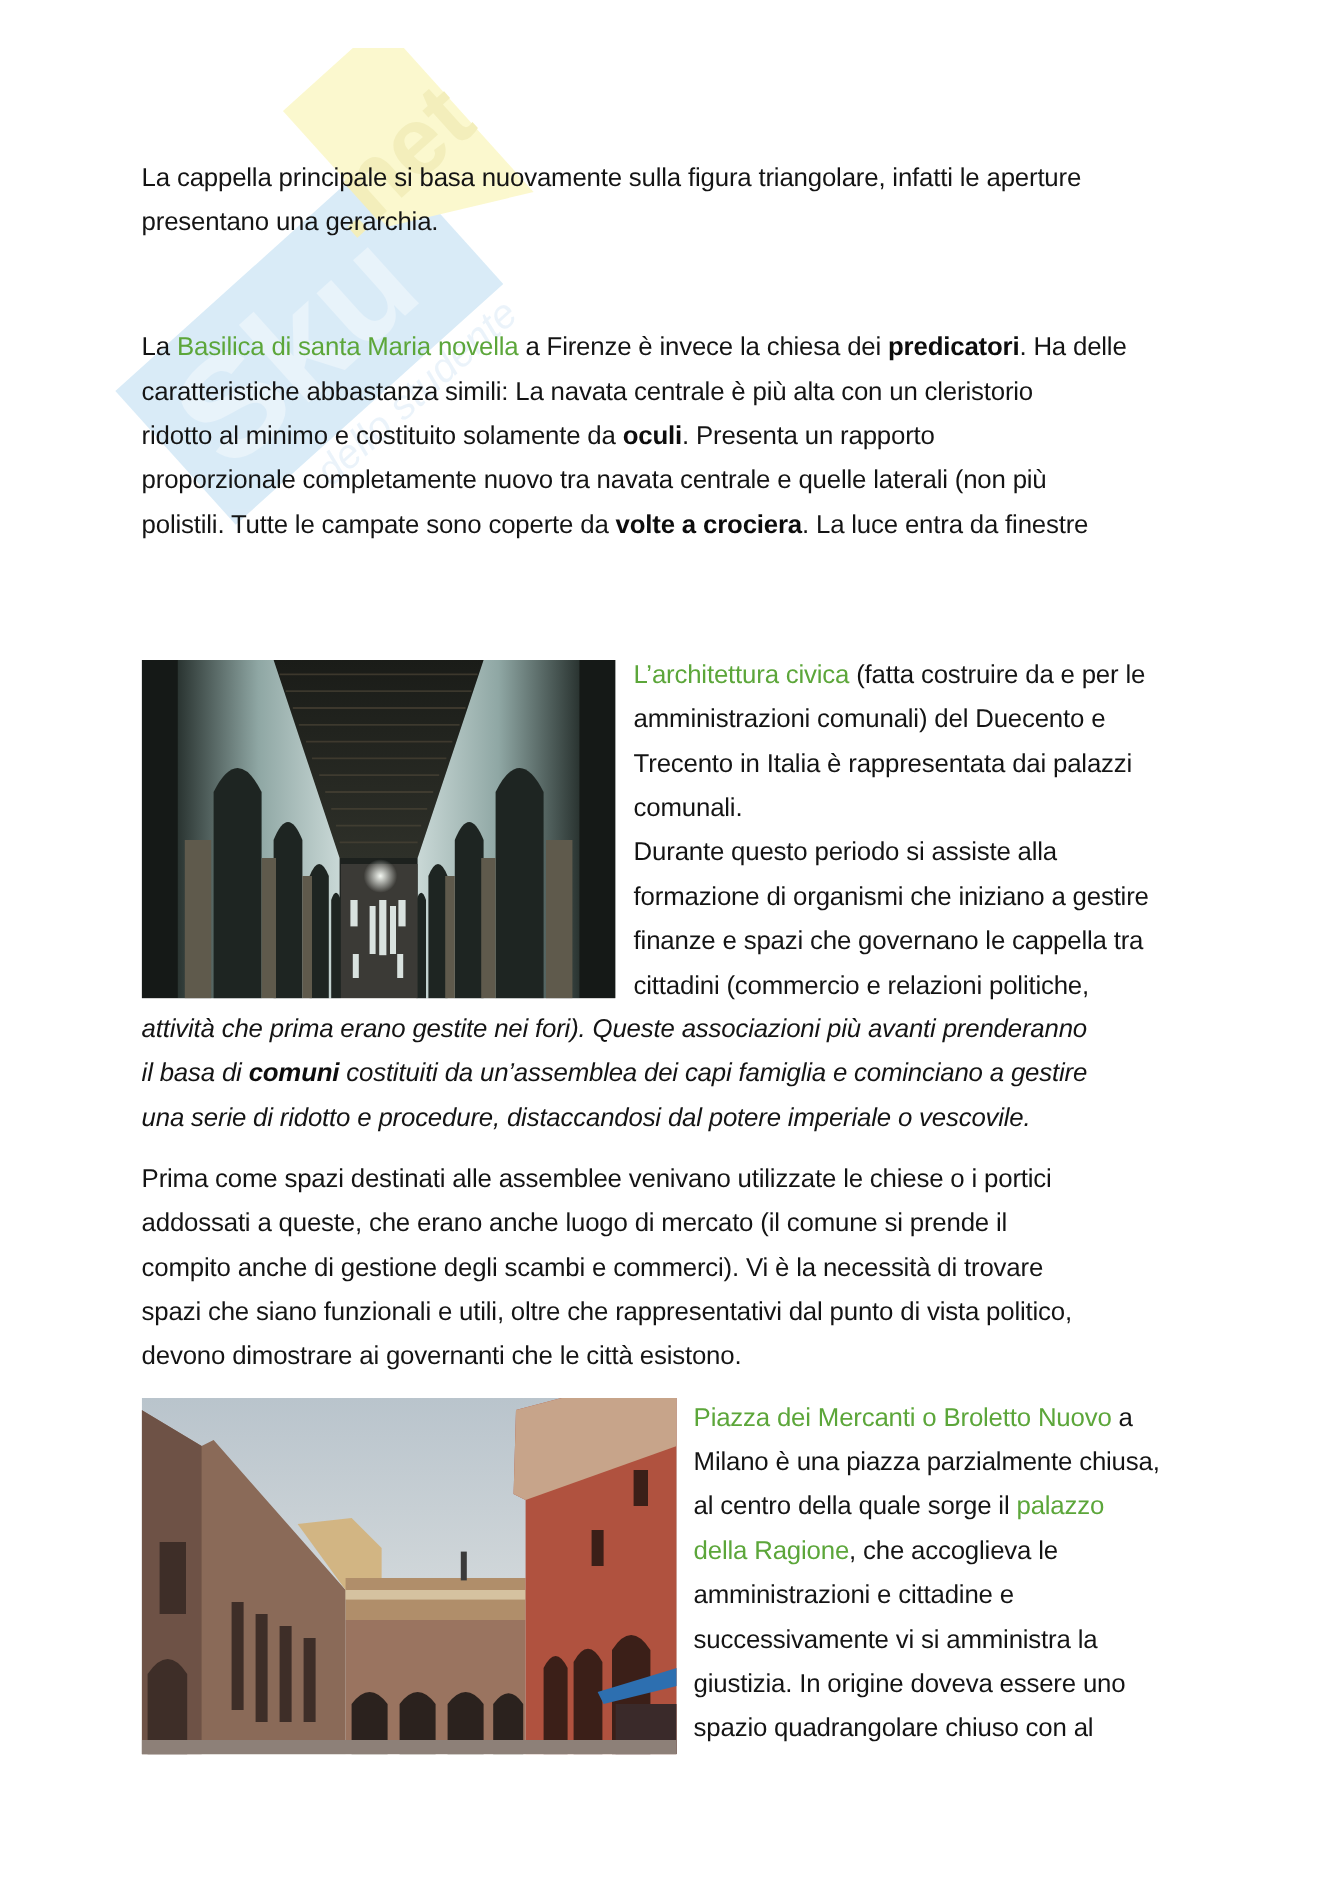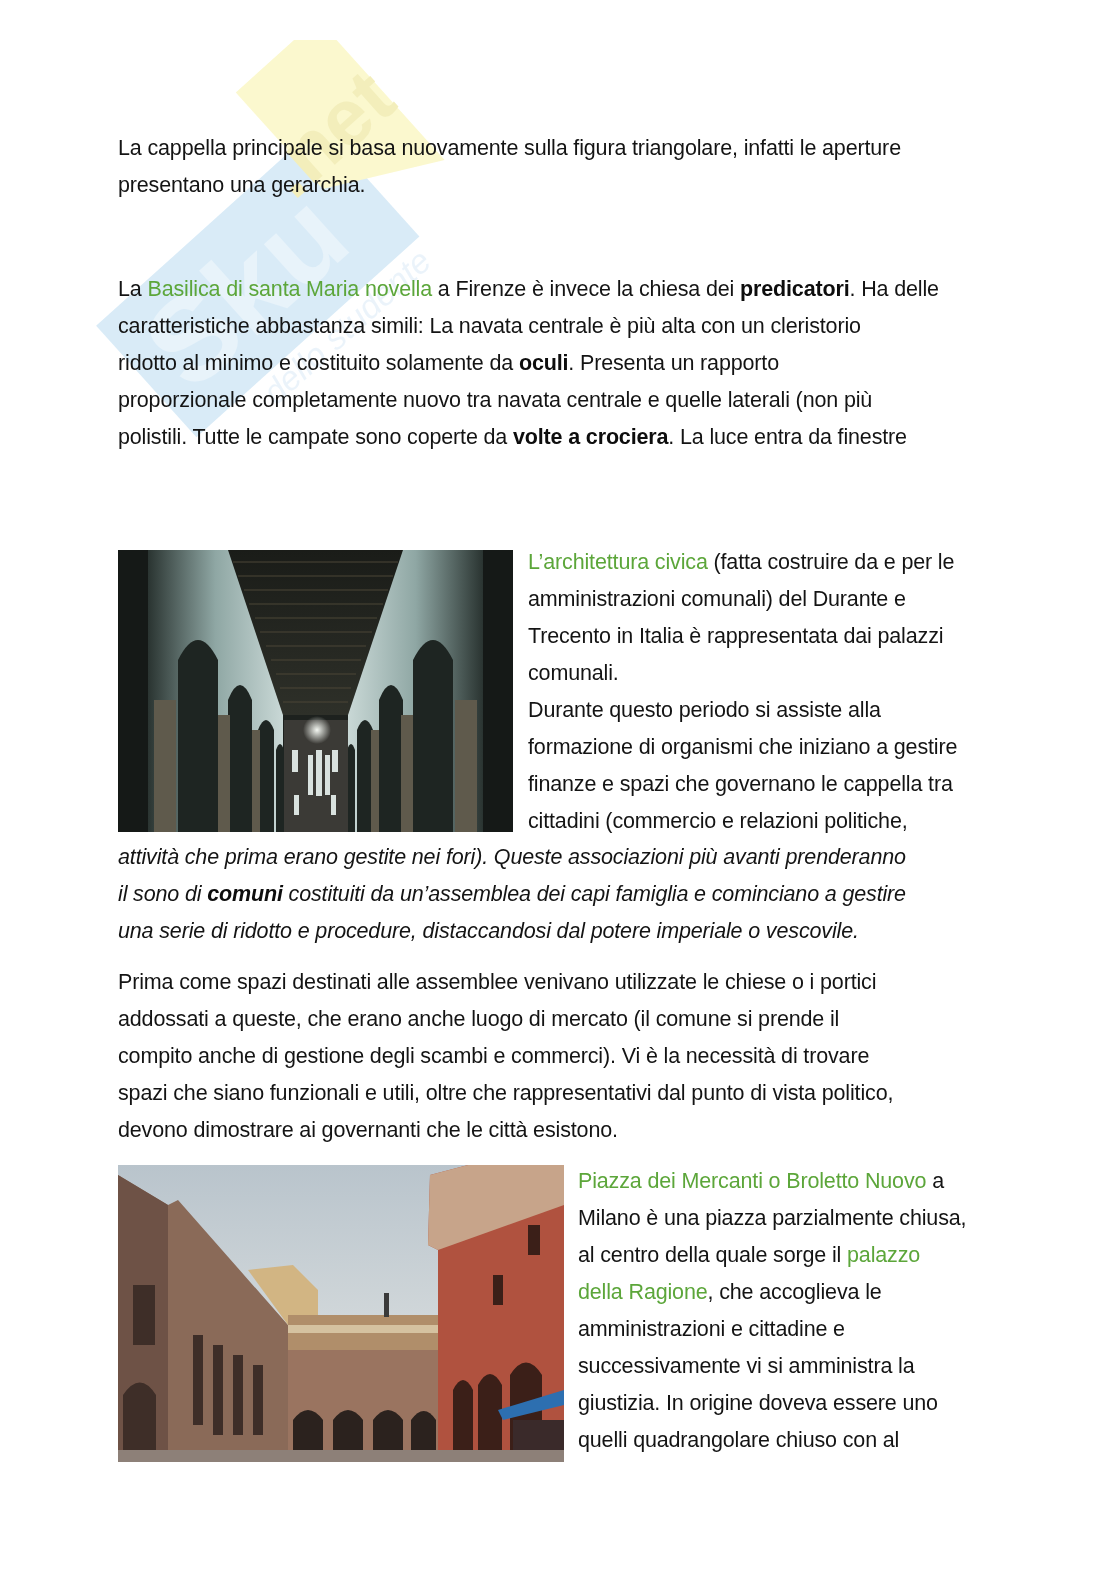--- a/index.html
+++ b/index.html
@@ -163,31 +163,31 @@
         <rect x="176" y="245" width="5" height="20"></rect>
         <rect x="213" y="245" width="5" height="20"></rect>
       </g>
       <rect x="0" y="0" width="30" height="282" fill="#151917"></rect>
       <rect x="365" y="0" width="30" height="282" fill="#151917"></rect>
     </svg>
   </div>
 
   <div class="text p3a">
     <span class="line"><span class="green">L’architettura civica</span><span> (fatta costruire da e per le</span></span>
-    <span class="line">amministrazioni comunali) del Durante e</span>
+    <span class="line">amministrazioni comunali) del Duecento e</span>
     <span class="line">Trecento in Italia è rappresentata dai palazzi</span>
     <span class="line">comunali.</span>
     <span class="line">Durante questo periodo si assiste alla</span>
     <span class="line">formazione di organismi che iniziano a gestire</span>
     <span class="line">finanze e spazi che governano le cappella tra</span>
     <span class="line">cittadini (commercio e relazioni politiche,</span>
   </div>
   <div class="text p3b">
     <span class="line">attività che prima erano gestite nei fori). Queste associazioni più avanti prenderanno</span>
-    <span class="line"><span>il sono di </span><b>comuni</b><span> costituiti da un’assemblea dei capi famiglia e cominciano a gestire</span></span>
+    <span class="line"><span>il basa di </span><b>comuni</b><span> costituiti da un’assemblea dei capi famiglia e cominciano a gestire</span></span>
     <span class="line">una serie di ridotto e procedure, distaccandosi dal potere imperiale o vescovile.</span>
   </div>
 
   <div class="text p4">
     <span class="line">Prima come spazi destinati alle assemblee venivano utilizzate le chiese o i portici</span>
     <span class="line">addossati a queste, che erano anche luogo di mercato (il comune si prende il</span>
     <span class="line">compito anche di gestione degli scambi e commerci). Vi è la necessità di trovare</span>
     <span class="line">spazi che siano funzionali e utili, oltre che rappresentativi dal punto di vista politico,</span>
     <span class="line">devono dimostrare ai governanti che le città esistono.</span>
   </div>
@@ -244,16 +244,16 @@
   </div>
 
   <div class="text p5">
     <span class="line"><span class="green">Piazza dei Mercanti o Broletto Nuovo</span><span> a</span></span>
     <span class="line">Milano è una piazza parzialmente chiusa,</span>
     <span class="line"><span>al centro della quale sorge il </span><span class="green">palazzo</span></span>
     <span class="line"><span class="green">della Ragione</span><span>, che accoglieva le</span></span>
     <span class="line">amministrazioni e cittadine e</span>
     <span class="line">successivamente vi si amministra la</span>
     <span class="line">giustizia. In origine doveva essere uno</span>
-    <span class="line">quelli quadrangolare chiuso con al</span>
+    <span class="line">spazio quadrangolare chiuso con al</span>
   </div>
 
 </div>
 
 </body></html>

